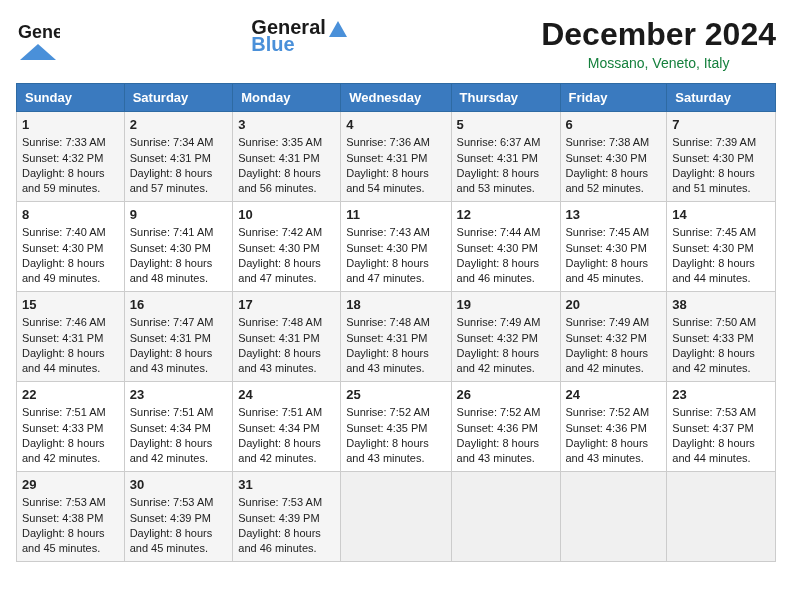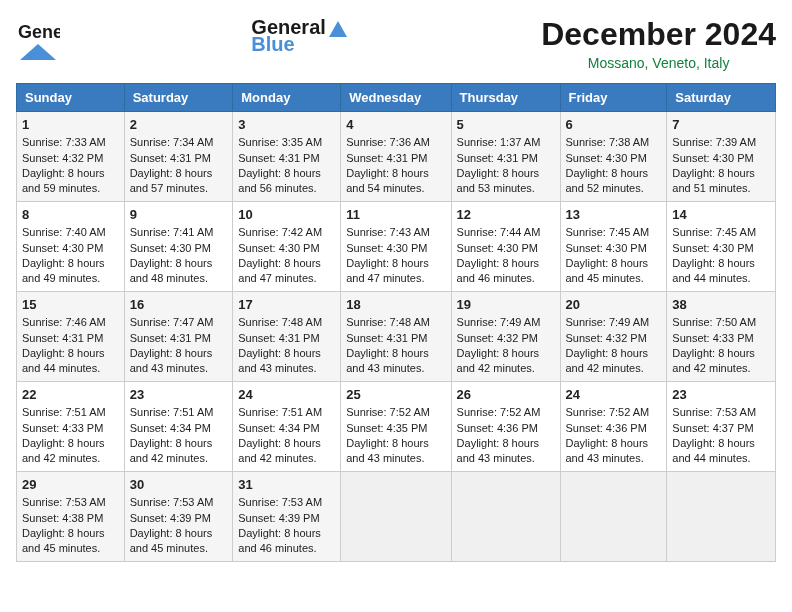--- a/index.html
+++ b/index.html
@@ -138,21 +138,21 @@
         <span>Daylight: 8 hours and 56 minutes.</span>
       </td>
         <td>
         <span class="day-num">4</span>
         <span>Sunrise: 7:36 AM</span><br>
         <span>Sunset: 4:31 PM</span><br>
         <span>Daylight: 8 hours and 54 minutes.</span>
       </td>
         <td>
         <span class="day-num">5</span>
-        <span>Sunrise: 1:37 AM</span><br>
+        <span>Sunrise: 6:37 AM</span><br>
         <span>Sunset: 4:31 PM</span><br>
         <span>Daylight: 8 hours and 53 minutes.</span>
       </td>
         <td>
         <span class="day-num">6</span>
         <span>Sunrise: 7:38 AM</span><br>
         <span>Sunset: 4:30 PM</span><br>
         <span>Daylight: 8 hours and 52 minutes.</span>
       </td>
         <td>

